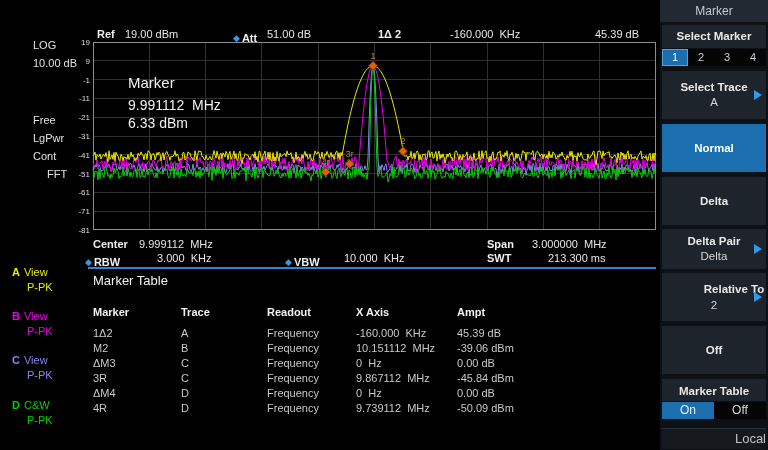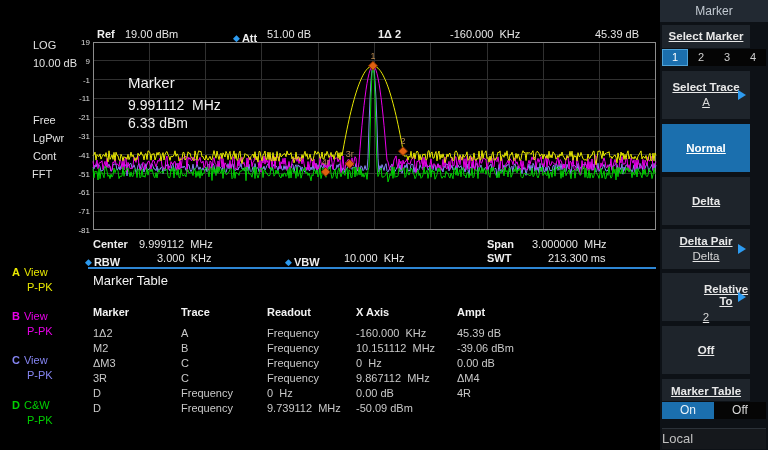--- a/index.html
+++ b/index.html
@@ -29,49 +29,49 @@
   .mtgrid{position:absolute;left:93px;top:306px;display:grid;
           grid-template-columns:88px 86px 89px 101px 150px;grid-auto-rows:15px;
           font-size:11px;white-space:pre;}
   .mtgrid .th{font-weight:bold;color:#f2f2f2;}
   .mtgrid .td{color:#c9c9c9;}
   .rowsgrid{top:327px;}
   
   .menu{position:absolute;left:660px;top:0;width:108px;height:450px;background:#0d1116;}
   .mhead{position:absolute;left:0;top:0;width:108px;height:22px;background:#222932;
          text-align:center;line-height:22px;font-size:12px;color:#c3cad2;}
-  .mbtn{position:absolute;left:2px;width:88px;background:#1e242b;color:#e8e8e8;
-        text-align:center;font-size:11.5px;font-weight:bold;text-decoration:underline;}
+  .mbtn{position:absolute;left:2px;width:104px;background:#1e242b;color:#e8e8e8;
+        text-align:center;font-size:11.5px;font-weight:bold;}
   .mbtn.blue{background:#1b6fae;color:#fff;}
   .subval{font-weight:normal;color:#d5d5d5;}
   .arr{position:absolute;right:4px;top:50%;margin-top:-5px;width:0;height:0;
        border-left:8px solid #2d9bf0;border-top:5px solid transparent;border-bottom:5px solid transparent;}
   .mrow{position:absolute;left:2px;width:104px;height:17px;display:flex;background:#050505;}
   .mcell{flex:1;text-align:center;line-height:17px;font-size:11px;color:#cfcfcf;}
   .mcell.sel{background:#1b6fae;color:#fff;outline:1px solid #4fa3d8;outline-offset:-1px;}
   .tgl{position:absolute;left:2px;width:104px;height:17px;display:flex;}
   .tgl .half{flex:1;text-align:center;line-height:17px;font-size:12px;}
   .tgl .on{background:#1b6fae;color:#e8f2fa;}
   .tgl .offh{background:#050505;color:#d8d8d8;}
   .localbtn{position:absolute;left:2px;top:428px;width:104px;height:20px;background:#15181c;
-            border-top:1px solid #2b3138;text-align:left;line-height:20px;font-size:13px;color:#c0c0c0;}
+            border-top:1px solid #2b3138;text-align:right;line-height:20px;font-size:13px;color:#c0c0c0;}
 </style>
 </head>
 <body>
 
 <div class="root">
 
 
   <div>
     <div class="abs lsbtxt" style="left:33px;top:39px;">LOG</div>
     <div class="abs lsbtxt" style="left:33px;top:57px;">10.00 dB</div>
     <div class="abs lsbtxt" style="left:33px;top:114px;">Free</div>
     <div class="abs lsbtxt" style="left:33px;top:132px;">LgPwr</div>
     <div class="abs lsbtxt" style="left:33px;top:150px;">Cont</div>
-    <div class="abs lsbtxt" style="left:18px;top:168px;padding-left:14px;">FFT</div>
+    <div class="abs lsbtxt" style="left:33px;top:168px;padding-left:14px;">FFT</div>
 
     <div class="abs lsbtxt" style="left: 12px; top: 266px; color: rgb(232, 232, 0);"><span class="trl">A</span><span>View</span></div>
     <div class="abs lsbtxt" style="left: 27px; top: 281px; color: rgb(232, 232, 0);">P-PK</div>
 
     <div class="abs lsbtxt" style="left: 12px; top: 310px; color: rgb(232, 0, 232);"><span class="trl">B</span><span>View</span></div>
     <div class="abs lsbtxt" style="left: 27px; top: 325px; color: rgb(232, 0, 232);">P-PK</div>
 
     <div class="abs lsbtxt" style="left: 12px; top: 354px; color: rgb(133, 133, 242);"><span class="trl">C</span><span>View</span></div>
     <div class="abs lsbtxt" style="left: 27px; top: 369px; color: rgb(133, 133, 242);">P-PK</div>
 
@@ -162,21 +162,21 @@
     <div class="th">Marker</div>
     <div class="th">Trace</div>
     <div class="th">Readout</div>
     <div class="th">X Axis</div>
     <div class="th">Ampt</div>
   </div>
   <div class="mtgrid rowsgrid">
     <div class="td">1Δ2</div><div class="td">A</div><div class="td">Frequency</div><div class="td">-160.000  KHz</div><div class="td">45.39 dB</div>
     <div class="td">M2</div><div class="td">B</div><div class="td">Frequency</div><div class="td">10.151112  MHz</div><div class="td">-39.06 dBm</div>
     <div class="td">ΔM3</div><div class="td">C</div><div class="td">Frequency</div><div class="td">0  Hz</div><div class="td">0.00 dB</div>
-    <div class="td">3R</div><div class="td">C</div><div class="td">Frequency</div><div class="td">9.867112  MHz</div>
+    <div class="td">3R</div><div class="td">C</div><div class="td">Frequency</div><div class="td">9.867112  MHz</div><div class="td">-45.84 dBm</div>
     <div class="td">ΔM4</div><div class="td">D</div><div class="td">Frequency</div><div class="td">0  Hz</div><div class="td">0.00 dB</div>
     <div class="td">4R</div><div class="td">D</div><div class="td">Frequency</div><div class="td">9.739112  MHz</div><div class="td">-50.09 dBm</div>
   </div>
 
   <div class="menu">
     <div class="mhead">Marker</div>
 
     <div class="mbtn" style="top:25px;height:23px;line-height:23px;">Select Marker</div>
     <div class="mrow" style="top:49px;">
       <div class="mcell sel">1</div>

